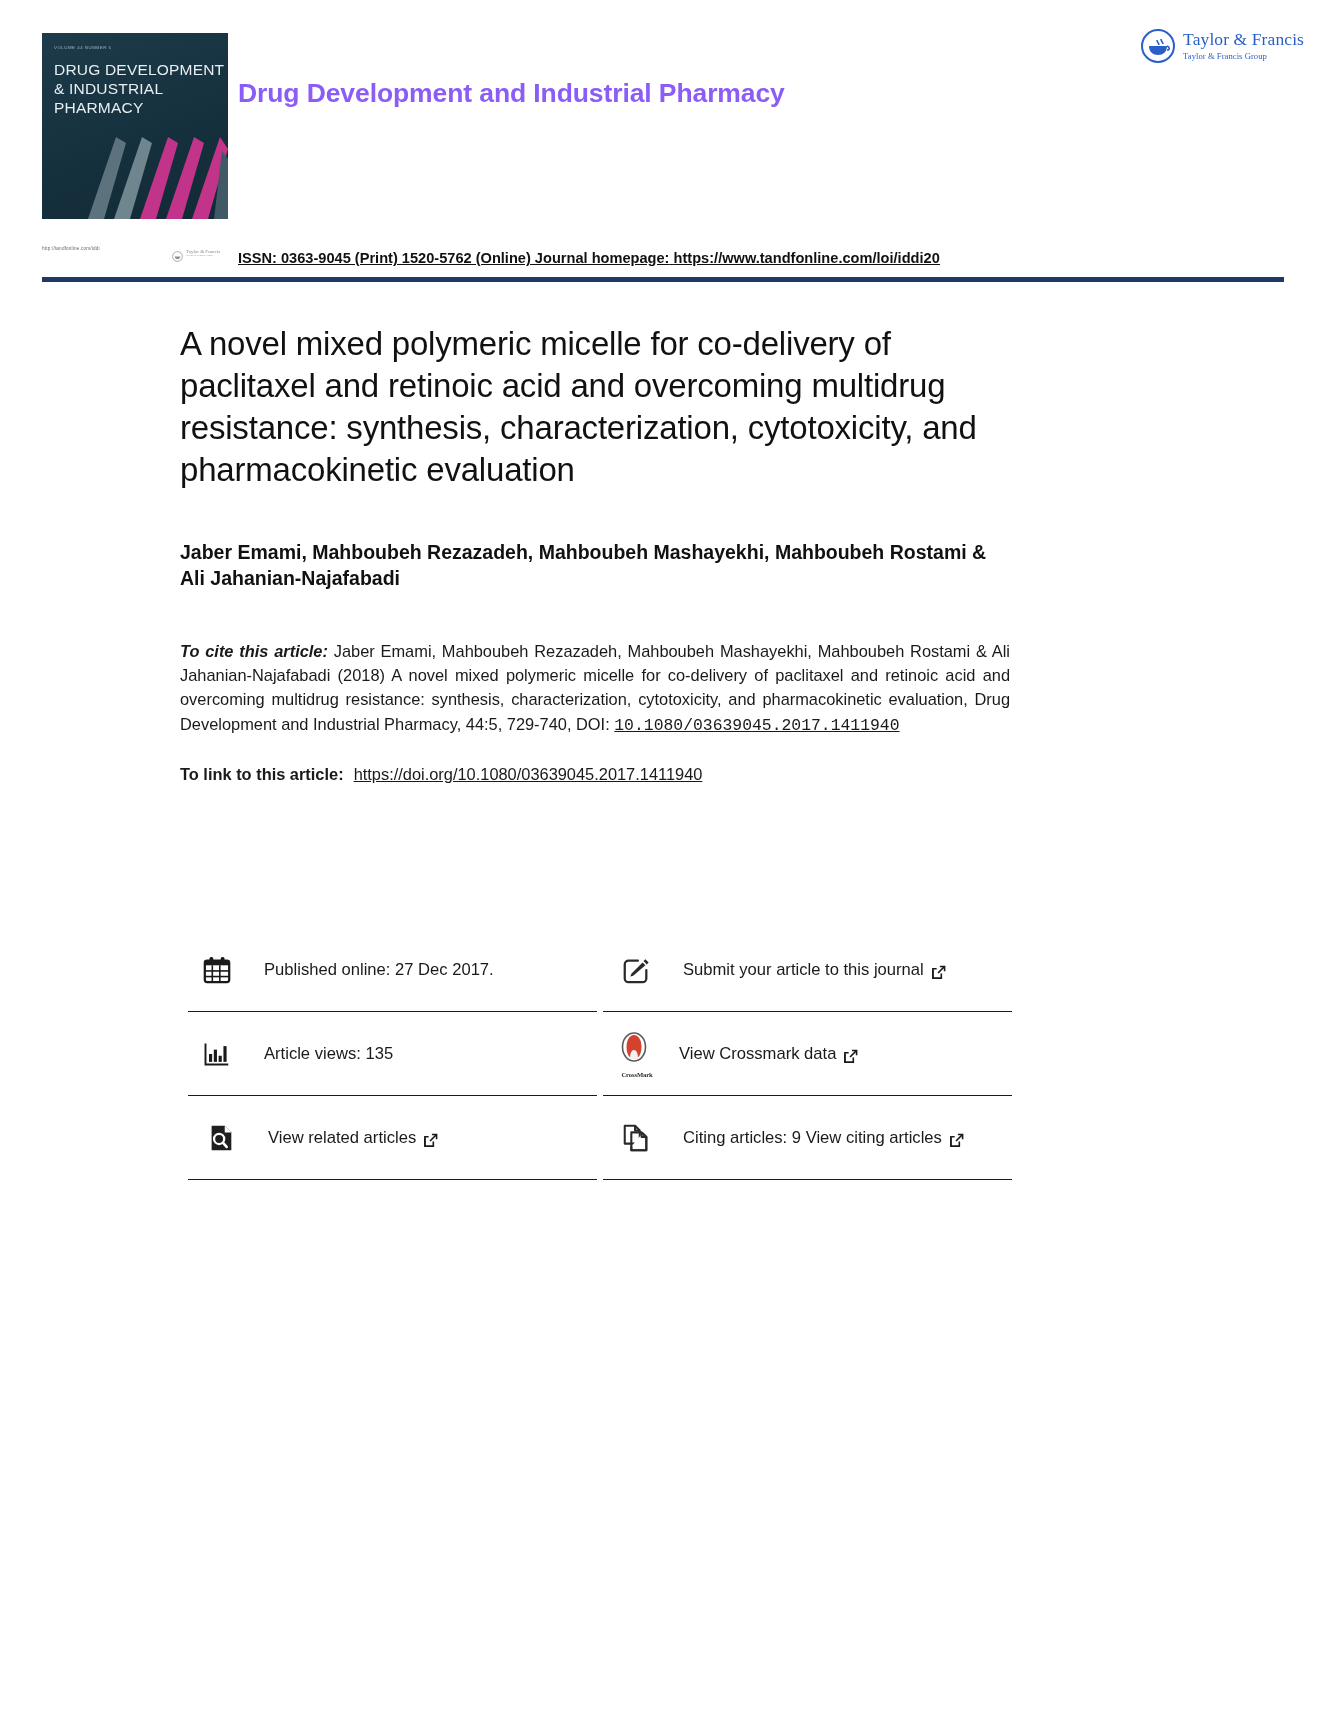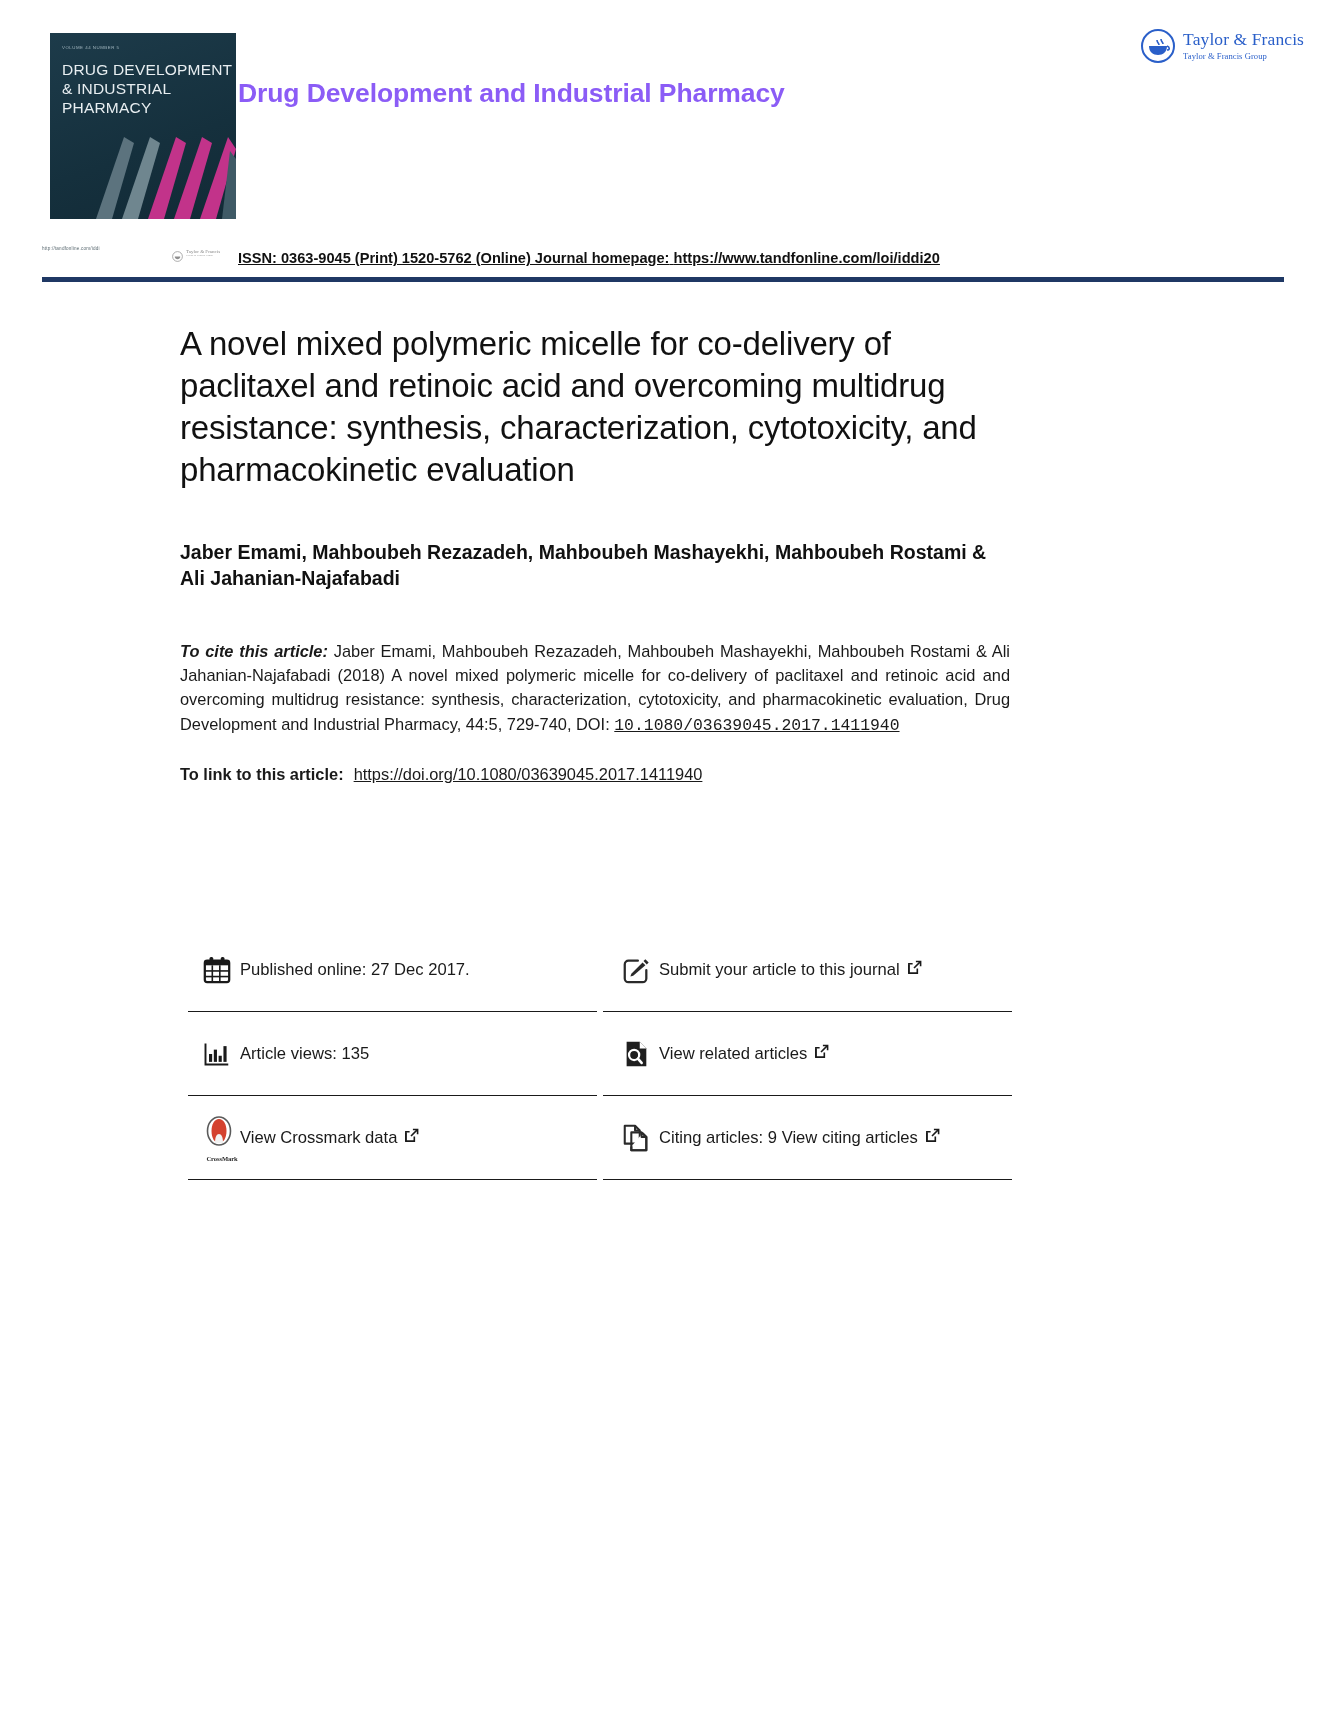--- a/index.html
+++ b/index.html
@@ -28,21 +28,20 @@
     left: 0; top: 0;
     width: 1322px;
     height: 300px;
   }
   .cover-wrap {
     position: absolute;
     left: 42px;
     top: 33px;
     width: 186px;
     height: 154px;
-    margin-left: 8px;
   }
   .cover {
     position: relative;
     width: 186px;
     height: 186px;
     background: #1b3442;
     background: linear-gradient(160deg, #1d3b4a 0%, #15303d 60%, #122a36 100%);
     overflow: hidden;
   }
   .cover-issue {
@@ -250,23 +249,23 @@
     width: 38px;
     flex: 0 0 38px;
     display: flex;
     align-items: center;
     justify-content: flex-start;
   }
   .m-label {
     font-size: 16.6px;
     color: #1a1a1a;
     white-space: nowrap;
-    margin-left: 0;
+    margin-left: 24px;
     display: flex;
-    align-items: flex-start;
+    align-items: flex-end;
     gap: 7px;
   }
   .ext-icon { display: inline-block; width: 15px; height: 15px; }
   .crossmark-icon { position: relative; width: 38px; height: 46px; }
   .crossmark-word {
     position: absolute;
     left: 0; bottom: -1px;
     width: 40px;
     text-align: center;
     font-size: 6.6px;
@@ -426,20 +425,44 @@
           <rect x="13.5" y="11" width="3.6" height="14" fill="#1a1a1a"></rect>
           <rect x="19" y="18" width="3.6" height="7" fill="#1a1a1a"></rect>
           <rect x="24.5" y="7" width="3.6" height="18" fill="#1a1a1a"></rect>
         </svg>
       </span>
       <span class="m-label">
         <span>Article views: 135</span>
       </span>
     </div>
 
+    <div class="m-cell">
+      <span class="m-icon">
+        <span class="crossmark-icon">
+          <svg width="34" height="34" viewBox="0 0 34 34" xmlns="http://www.w3.org/2000/svg">
+            <ellipse cx="17" cy="16" rx="11.5" ry="14" fill="#ffffff" stroke="#5a5a5a" stroke-width="1.6"></ellipse>
+            <path d="M17 4 C21.5 4 24.5 9 24.5 16 C24.5 23 21.5 28 17 28 C12.5 28 9.5 23 9.5 16 C9.5 9 12.5 4 17 4 Z" fill="#d4412e"></path>
+            <path d="M17 19 C19.4 19 21 22 21 28 L13 28 C13 22 14.6 19 17 19 Z" fill="#f2f2f2"></path>
+          </svg>
+          <span class="crossmark-word">CrossMark</span>
+        </span>
+      </span>
+      <span class="m-label">
+        <span>View Crossmark data</span>
+        <span class="ext-icon">
+          <svg width="15" height="15" viewBox="0 0 16 16" xmlns="http://www.w3.org/2000/svg">
+            <path d="M2 5 L2 14 L11 14 L11 9" fill="none" stroke="#1a1a1a" stroke-width="1.7"></path>
+            <path d="M6 4 L2 4 L2 14" fill="none" stroke="#1a1a1a" stroke-width="1.7"></path>
+            <path d="M7.5 8.5 L14 2" stroke="#1a1a1a" stroke-width="1.7"></path>
+            <path d="M9.5 1.6 L14.5 1.6 L14.5 6.6" fill="none" stroke="#1a1a1a" stroke-width="1.7"></path>
+          </svg>
+        </span>
+      </span>
+    </div>
+
     <div class="m-cell col-r">
       <span class="m-icon">
         <svg width="30" height="30" viewBox="0 0 32 32" xmlns="http://www.w3.org/2000/svg">
           <path d="M6 3 L20 3 L27 10 L27 29 L6 29 Z" fill="#1f1f1f"></path>
           <path d="M20 3 L20 10 L27 10 Z" fill="#ffffff"></path>
           <circle cx="14" cy="17" r="5.4" fill="none" stroke="#ffffff" stroke-width="2.4"></circle>
           <line x1="18" y1="21" x2="22" y2="25.5" stroke="#ffffff" stroke-width="2.8" stroke-linecap="round"></line>
         </svg>
       </span>
       <span class="m-label">
@@ -448,44 +471,20 @@
           <svg width="15" height="15" viewBox="0 0 16 16" xmlns="http://www.w3.org/2000/svg">
             <path d="M2 5 L2 14 L11 14 L11 9" fill="none" stroke="#1a1a1a" stroke-width="1.7"></path>
             <path d="M6 4 L2 4 L2 14" fill="none" stroke="#1a1a1a" stroke-width="1.7"></path>
             <path d="M7.5 8.5 L14 2" stroke="#1a1a1a" stroke-width="1.7"></path>
             <path d="M9.5 1.6 L14.5 1.6 L14.5 6.6" fill="none" stroke="#1a1a1a" stroke-width="1.7"></path>
           </svg>
         </span>
       </span>
     </div>
 
-    <div class="m-cell">
-      <span class="m-icon">
-        <span class="crossmark-icon">
-          <svg width="34" height="34" viewBox="0 0 34 34" xmlns="http://www.w3.org/2000/svg">
-            <ellipse cx="17" cy="16" rx="11.5" ry="14" fill="#ffffff" stroke="#5a5a5a" stroke-width="1.6"></ellipse>
-            <path d="M17 4 C21.5 4 24.5 9 24.5 16 C24.5 23 21.5 28 17 28 C12.5 28 9.5 23 9.5 16 C9.5 9 12.5 4 17 4 Z" fill="#d4412e"></path>
-            <path d="M17 19 C19.4 19 21 22 21 28 L13 28 C13 22 14.6 19 17 19 Z" fill="#f2f2f2"></path>
-          </svg>
-          <span class="crossmark-word">CrossMark</span>
-        </span>
-      </span>
-      <span class="m-label">
-        <span>View Crossmark data</span>
-        <span class="ext-icon">
-          <svg width="15" height="15" viewBox="0 0 16 16" xmlns="http://www.w3.org/2000/svg">
-            <path d="M2 5 L2 14 L11 14 L11 9" fill="none" stroke="#1a1a1a" stroke-width="1.7"></path>
-            <path d="M6 4 L2 4 L2 14" fill="none" stroke="#1a1a1a" stroke-width="1.7"></path>
-            <path d="M7.5 8.5 L14 2" stroke="#1a1a1a" stroke-width="1.7"></path>
-            <path d="M9.5 1.6 L14.5 1.6 L14.5 6.6" fill="none" stroke="#1a1a1a" stroke-width="1.7"></path>
-          </svg>
-        </span>
-      </span>
-    </div>
-
     <div class="m-cell col-r">
       <span class="m-icon">
         <svg width="30" height="30" viewBox="0 0 32 32" xmlns="http://www.w3.org/2000/svg">
           <path d="M4 3 L15 3 L20 8 L20 22 L4 22 Z" fill="none" stroke="#2a2a2a" stroke-width="2.2" stroke-linejoin="round"></path>
           <path d="M15 3 L15 8 L20 8" fill="none" stroke="#2a2a2a" stroke-width="2.2" stroke-linejoin="round"></path>
           <path d="M11 25 L11 29 L27 29 L27 15 L23 11 L23 11" fill="#ffffff" stroke="#2a2a2a" stroke-width="2.2" stroke-linejoin="round"></path>
           <path d="M11 10 L22 10 L27 15 L27 29 L11 29 Z" fill="none" stroke="#2a2a2a" stroke-width="2.2" stroke-linejoin="round"></path>
           <path d="M22 10 L22 15 L27 15" fill="none" stroke="#2a2a2a" stroke-width="2.2" stroke-linejoin="round"></path>
         </svg>
       </span>

